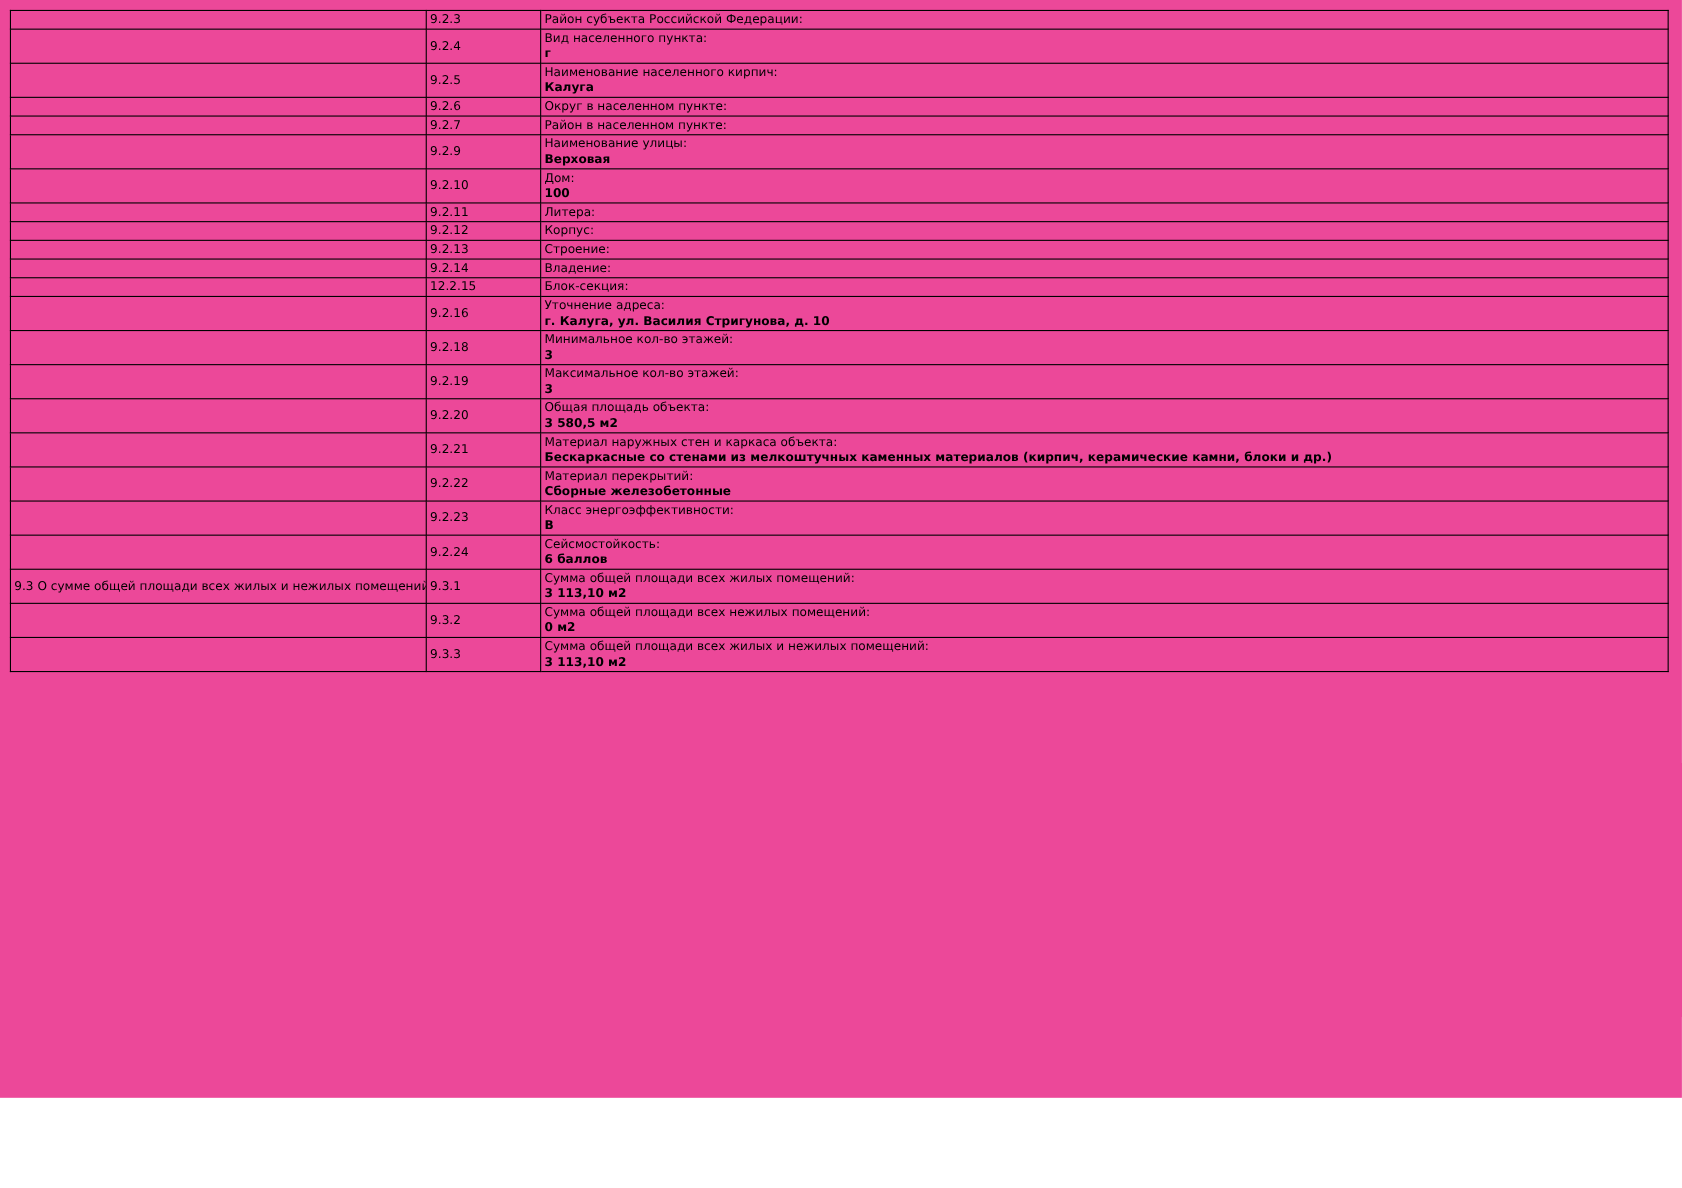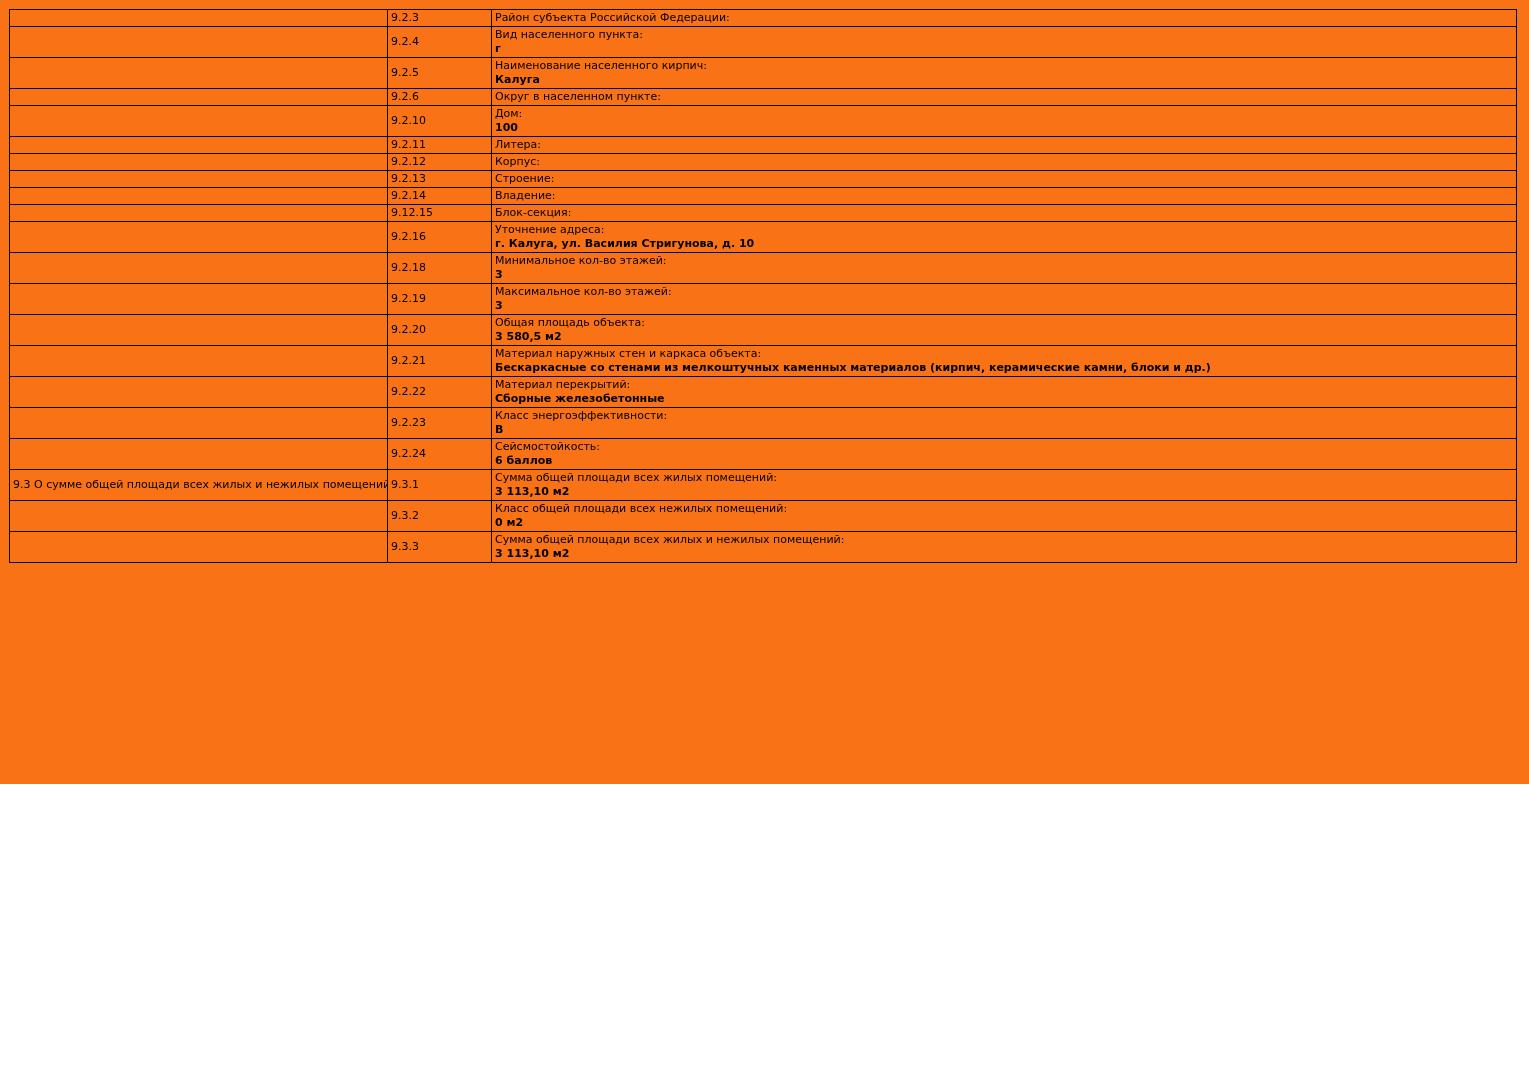--- a/index.html
+++ b/index.html
@@ -2,21 +2,21 @@
 <html><head>
 <meta charset="utf-8">
 <style>
   * { box-sizing: border-box; }
   html, body {
     margin: 0; padding: 0;
     width: 1529px; height: 1080px;
     background: #ffffff;
     font-family: "DejaVu Sans", sans-serif;
   }
-  .doc-page { position: relative; width: 1529px; height: 784px; background: #f97316; }
+  .doc-page { position: relative; width: 1529px; height: 998px; background: #ec4899; }
   table.decl {
     position: absolute; left: 9px; top: 9px;
     width: 1507px;
     border-collapse: collapse;
     table-layout: fixed;
   }
   table.decl td {
     border: 1px solid #000000;
     padding: 1px 3px;
     font-size: 11px;
@@ -66,20 +66,35 @@
             <div class="field-value">Калуга</div>
           </td>
         </tr>
         <tr class="row-single">
           <td class="section-cell"></td>
           <td class="code-cell">9.2.6</td>
           <td class="field-cell">
             <div class="field-label">Округ в населенном пункте:</div>
           </td>
         </tr>
+        <tr class="row-single">
+          <td class="section-cell"></td>
+          <td class="code-cell">9.2.7</td>
+          <td class="field-cell">
+            <div class="field-label">Район в населенном пункте:</div>
+          </td>
+        </tr>
+        <tr class="row-double">
+          <td class="section-cell"></td>
+          <td class="code-cell">9.2.9</td>
+          <td class="field-cell">
+            <div class="field-label">Наименование улицы:</div>
+            <div class="field-value">Верховая</div>
+          </td>
+        </tr>
         <tr class="row-double">
           <td class="section-cell"></td>
           <td class="code-cell">9.2.10</td>
           <td class="field-cell">
             <div class="field-label">Дом:</div>
             <div class="field-value">100</div>
           </td>
         </tr>
         <tr class="row-single">
           <td class="section-cell"></td>
@@ -104,21 +119,21 @@
         </tr>
         <tr class="row-single">
           <td class="section-cell"></td>
           <td class="code-cell">9.2.14</td>
           <td class="field-cell">
             <div class="field-label">Владение:</div>
           </td>
         </tr>
         <tr class="row-single">
           <td class="section-cell"></td>
-          <td class="code-cell">9.12.15</td>
+          <td class="code-cell">12.2.15</td>
           <td class="field-cell">
             <div class="field-label">Блок-секция:</div>
           </td>
         </tr>
         <tr class="row-double">
           <td class="section-cell"></td>
           <td class="code-cell">9.2.16</td>
           <td class="field-cell">
             <div class="field-label">Уточнение адреса:</div>
             <div class="field-value">г. Калуга, ул. Василия Стригунова, д. 10</div>
@@ -185,21 +200,21 @@
           <td class="code-cell">9.3.1</td>
           <td class="field-cell">
             <div class="field-label">Сумма общей площади всех жилых помещений:</div>
             <div class="field-value">3 113,10 м2</div>
           </td>
         </tr>
         <tr class="row-double">
           <td class="section-cell"></td>
           <td class="code-cell">9.3.2</td>
           <td class="field-cell">
-            <div class="field-label">Класс общей площади всех нежилых помещений:</div>
+            <div class="field-label">Сумма общей площади всех нежилых помещений:</div>
             <div class="field-value">0 м2</div>
           </td>
         </tr>
         <tr class="row-double">
           <td class="section-cell"></td>
           <td class="code-cell">9.3.3</td>
           <td class="field-cell">
             <div class="field-label">Сумма общей площади всех жилых и нежилых помещений:</div>
             <div class="field-value">3 113,10 м2</div>
           </td>

